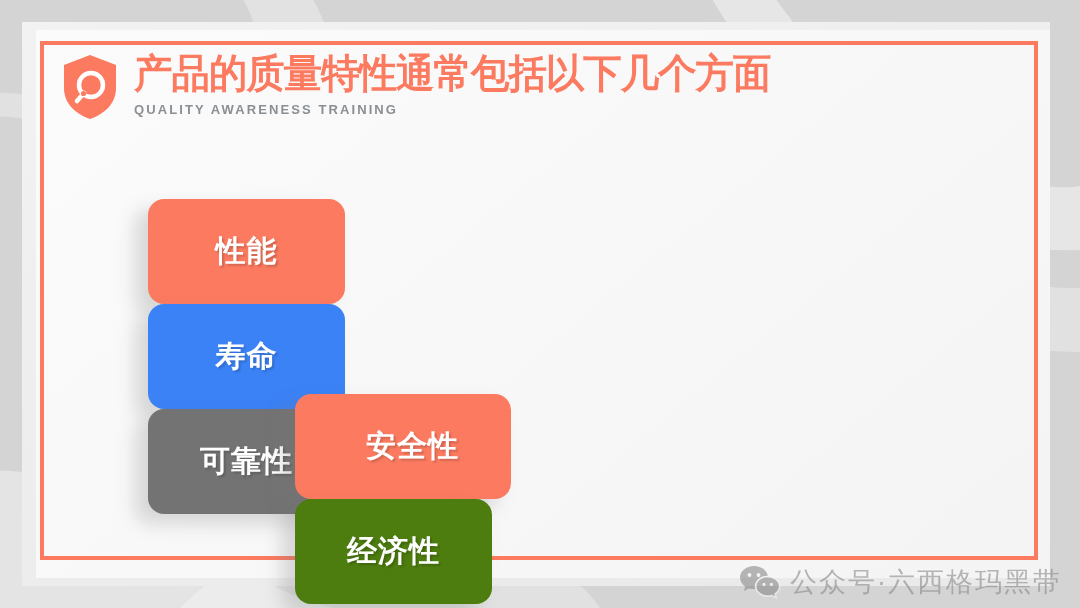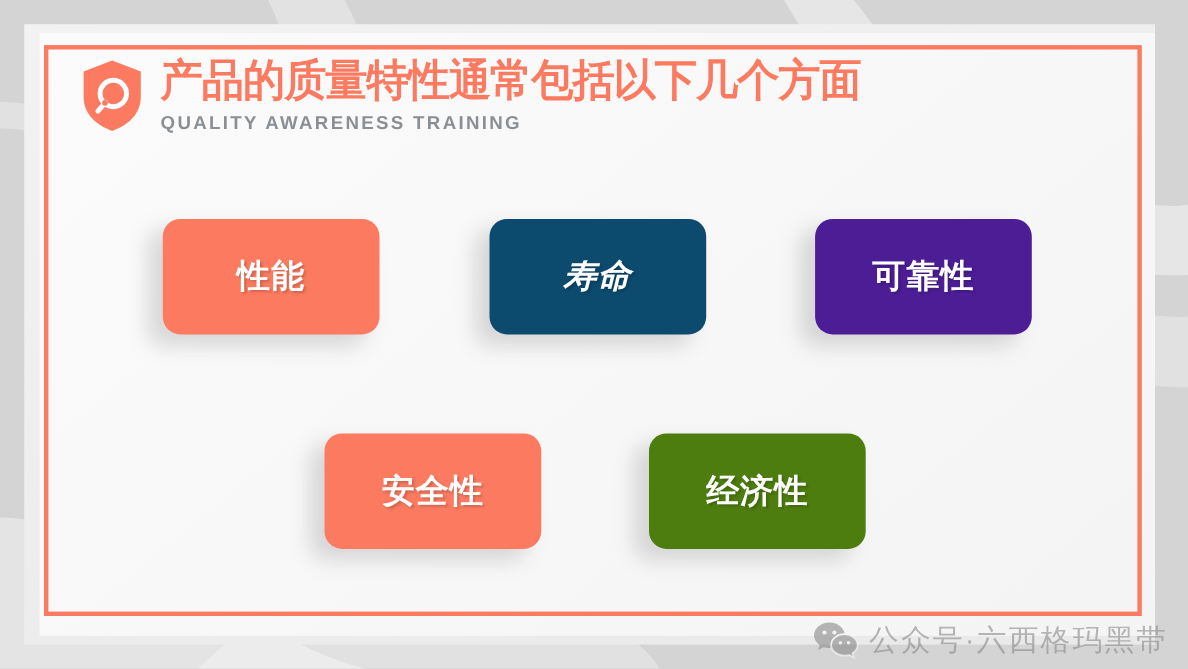--- a/index.html
+++ b/index.html
@@ -56,21 +56,21 @@
     width: 998px;
     height: 519px;
     border: 4px solid #fb7a60;
     box-sizing: border-box;
     pointer-events: none;
   }
 
   
   .header {
     position: absolute;
-    left: 74px;
+    left: 62px;
     top: 52px;
     display: flex;
     align-items: flex-start;
   }
   .shield {
     width: 56px;
     height: 66px;
     flex: 0 0 auto;
     margin-top: 2px;
   }
@@ -83,31 +83,32 @@
     color: #fb7a60;
     letter-spacing: -1px;
     line-height: 1.08;
     white-space: nowrap;
     transform: scaleX(0.96);
     transform-origin: left center;
   }
   .subtitle {
     margin-top: 7px;
     font-family: "Liberation Sans Narrow", "Liberation Sans", sans-serif;
-    font-size: 17px;
+    font-size: 13px;
     font-weight: 700;
     color: #8a8f94;
     letter-spacing: 2.1px;
     white-space: nowrap;
   }
 
   
   .box-row {
     position: absolute;
     display: flex;
+    flex-direction: column;
   }
   .row-top  { left: 148px; top: 199px;  width: 790px; justify-content: space-between; }
   .row-bot  { left: 295px; top: 394px;  width: 492px; justify-content: space-between; }
 
   .box {
     width: 197px;
     height: 105px;
     border-radius: 16px;
     display: flex;
     align-items: center;
@@ -178,30 +179,30 @@
     <div class="header-text">
       <div class="title">产品的质量特性通常包括以下几个方面</div>
       <div class="subtitle">QUALITY AWARENESS TRAINING</div>
     </div>
   </div>
 
   <div class="box-row row-top">
     <div class="box coral" style="background: rgb(251, 122, 96);">
       <span class="box-label">性能</span>
     </div>
-    <div class="box slate" style="background: #0c4a6e; font-style: italic;">
+    <div class="box slate" style="background: #3b82f6;">
       <span class="box-label">寿命</span>
     </div>
-    <div class="box coral" style="background: #4c1d95;">
+    <div class="box coral" style="background: #737373;">
       <span class="box-label">可靠性</span>
     </div>
   </div>
 
   <div class="box-row row-bot">
-    <div class="box coral" style="background: rgb(251, 122, 96);">
+    <div class="box coral" style="background: rgb(251, 122, 96); padding-left: 19px;">
       <span class="box-label">安全性</span>
     </div>
     <div class="box slate" style="background: #4d7c0f;">
       <span class="box-label">经济性</span>
     </div>
   </div>
 
   <div class="watermark">
     <svg class="wechat-icon" viewBox="0 0 42 36">
       <path d="M15 2 C7.3 2 1 7.2 1 13.6 C1 17.2 3 20.4 6.2 22.5 L4.8 27 L9.9 24.4 C11.5 24.8 13.2 25 15 25 C22.7 25 29 19.9 29 13.6 C29 7.2 22.7 2 15 2 Z" fill="#8d8d8d"></path>

